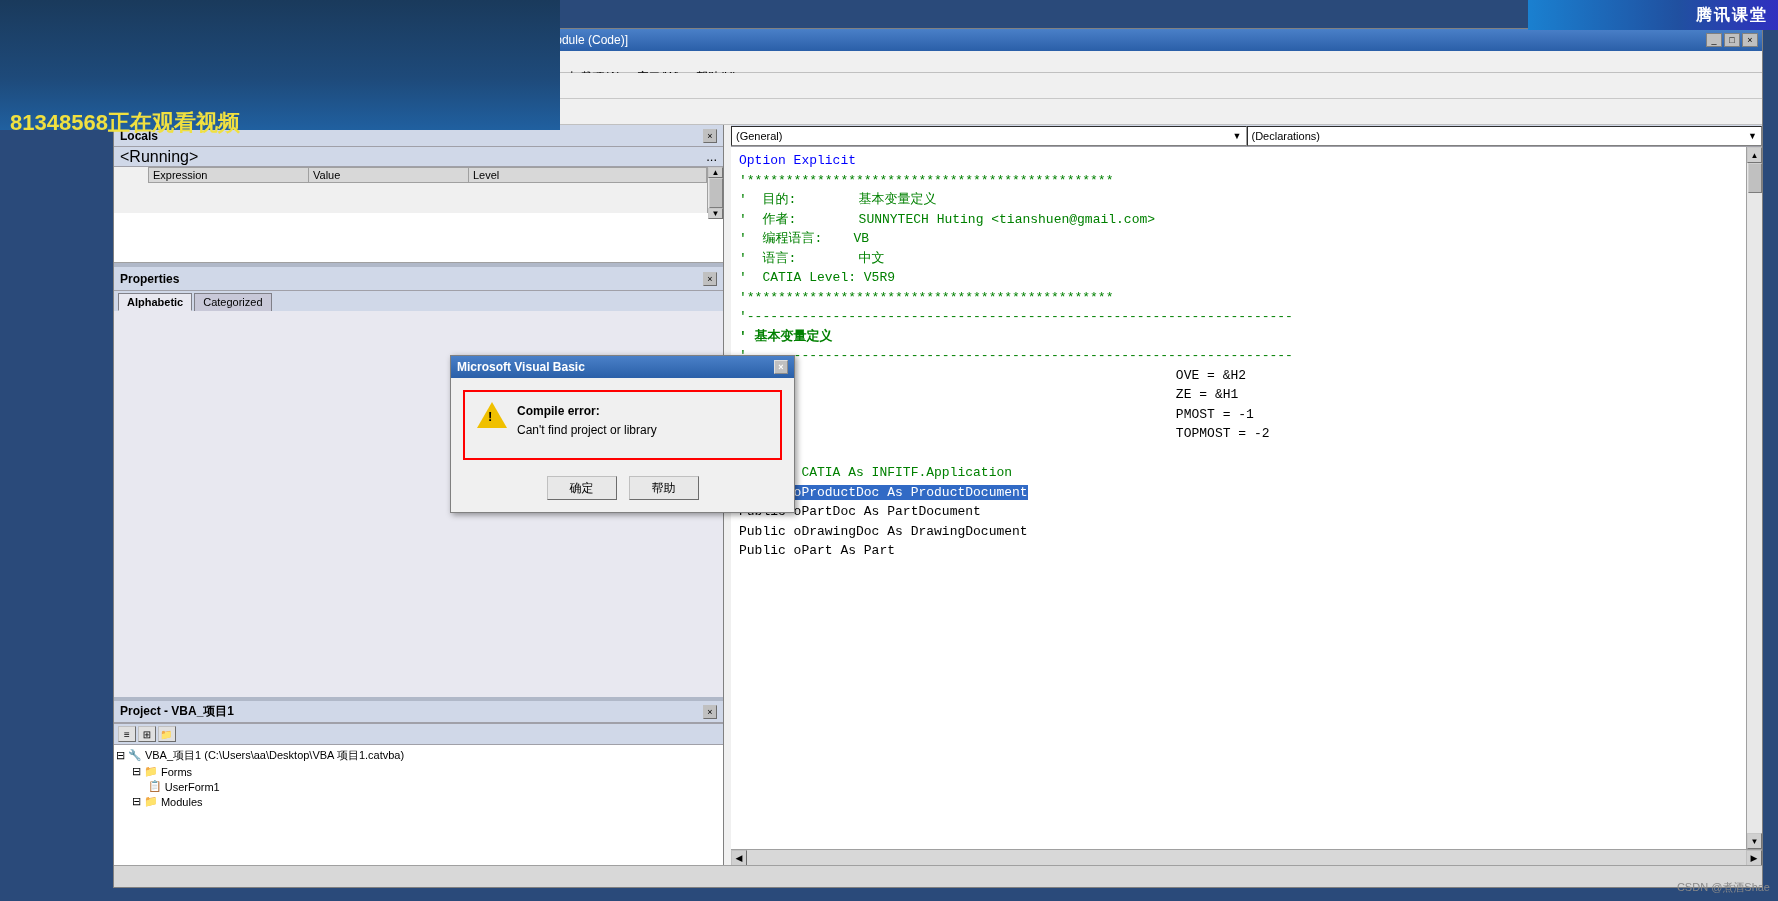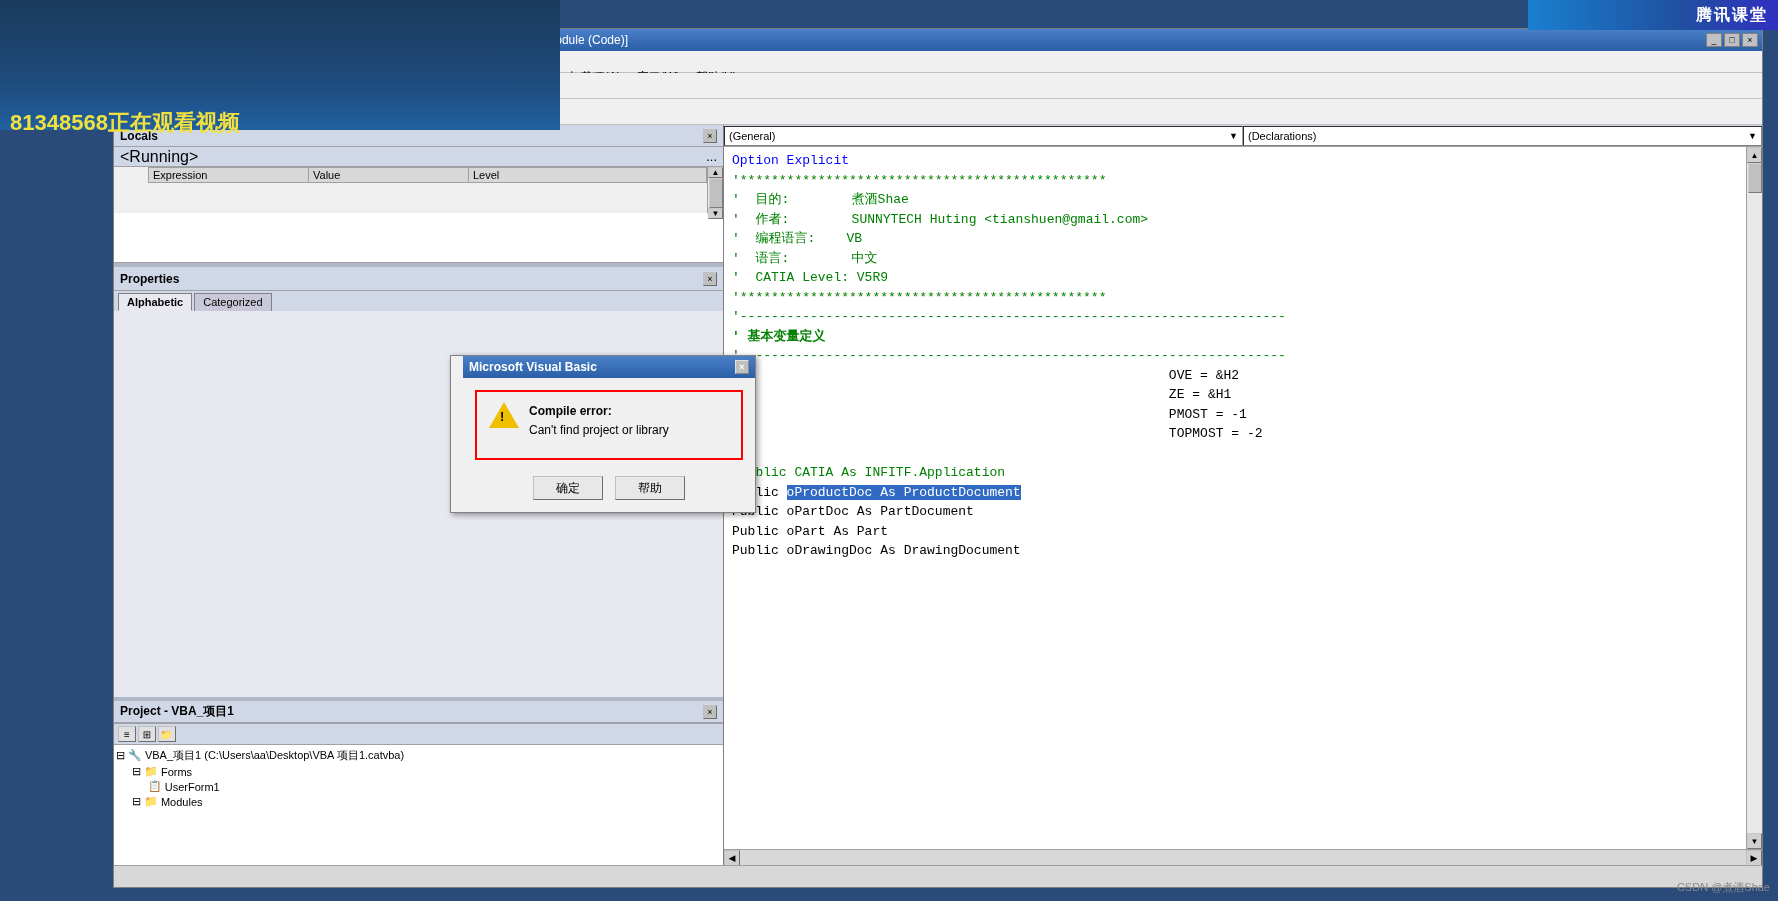--- a/index.html
+++ b/index.html
@@ -326,20 +326,21 @@
       margin-right: 3px;
       font-size: 11px;
     }
 
     
     .code-panel {
       flex: 1;
       display: flex;
       flex-direction: column;
       background: #5eead4;
+      margin-left: 7px;
     }
     .code-header {
       background: #d0d8e8;
       height: 22px;
       display: flex;
       align-items: center;
       border-bottom: 1px solid #a0a0a8;
     }
     .code-dropdown {
       height: 20px;
@@ -382,26 +383,25 @@
     .dialog-overlay {
       position: absolute;
       top: 0; left: 0; right: 0; bottom: 0;
       z-index: 100;
       pointer-events: none;
     }
     .dialog {
       position: absolute;
       top: 355px;
       left: 450px;
-      width: 306px;
+      width: 345px;
       background: #f0f0f0;
       border: 1px solid #808080;
       box-shadow: 2px 2px 6px rgba(0,0,0,0.4);
       pointer-events: all;
-      padding-left: 12px;
     }
     .dialog-title {
       background: linear-gradient(180deg, #4a80c8 0%, #2a5fa8 100%);
       height: 22px;
       display: flex;
       align-items: center;
       padding: 0 6px;
       color: white;
       font-size: 12px;
       font-weight: bold;
@@ -746,39 +746,39 @@
           <div class="code-dropdown">
             <span>(Declarations)</span>
             <span class="code-dropdown-arrow">▼</span>
           </div>
         </div>
 
         <div style="display:flex;flex:1;overflow:hidden;">
           <div class="code-editor">
             <div class="code-line code-blue">Option Explicit</div>
             <div class="code-line code-green">'***********************************************</div>
-            <div class="code-line code-green">'  目的:        煮酒Shae</div>
+            <div class="code-line code-green">'  目的:        基本变量定义</div>
             <div class="code-line code-green">'  作者:        SUNNYTECH Huting &lt;tianshuen@gmail.com&gt;</div>
             <div class="code-line code-green">'  编程语言:    VB</div>
             <div class="code-line code-green">'  语言:        中文</div>
             <div class="code-line code-green">'  CATIA Level: V5R9</div>
             <div class="code-line code-green">'***********************************************</div>
             <div class="code-line code-green">'----------------------------------------------------------------------</div>
             <div class="code-line" style="color:#008000;font-weight:bold;">' 基本变量定义</div>
             <div class="code-line code-black" style="color:#008000;">'----------------------------------------------------------------------</div>
             <div class="code-line code-black">                                                        OVE = &amp;H2</div>
             <div class="code-line code-black">                                                        ZE = &amp;H1</div>
             <div class="code-line code-black">                                                        PMOST = -1</div>
             <div class="code-line code-black">                                                        TOPMOST = -2</div>
             <div class="code-line">&nbsp;</div>
             <div class="code-line code-green">'Public CATIA As INFITF.Application</div>
             <div class="code-line">Public <span class="code-selected">oProductDoc As ProductDocument</span></div>
             <div class="code-line code-black">Public oPartDoc As PartDocument</div>
+            <div class="code-line code-black">Public oDrawingDoc As DrawingDocument</div>
             <div class="code-line code-black">Public oPart As Part</div>
-            <div class="code-line code-black">Public oDrawingDoc As DrawingDocument</div>
           </div>
           <div class="vscroll">
             <div class="vscroll-btn">▲</div>
             <div class="vscroll-track">
               <div class="vscroll-thumb"></div>
             </div>
             <div class="vscroll-btn">▼</div>
           </div>
         </div>
 

